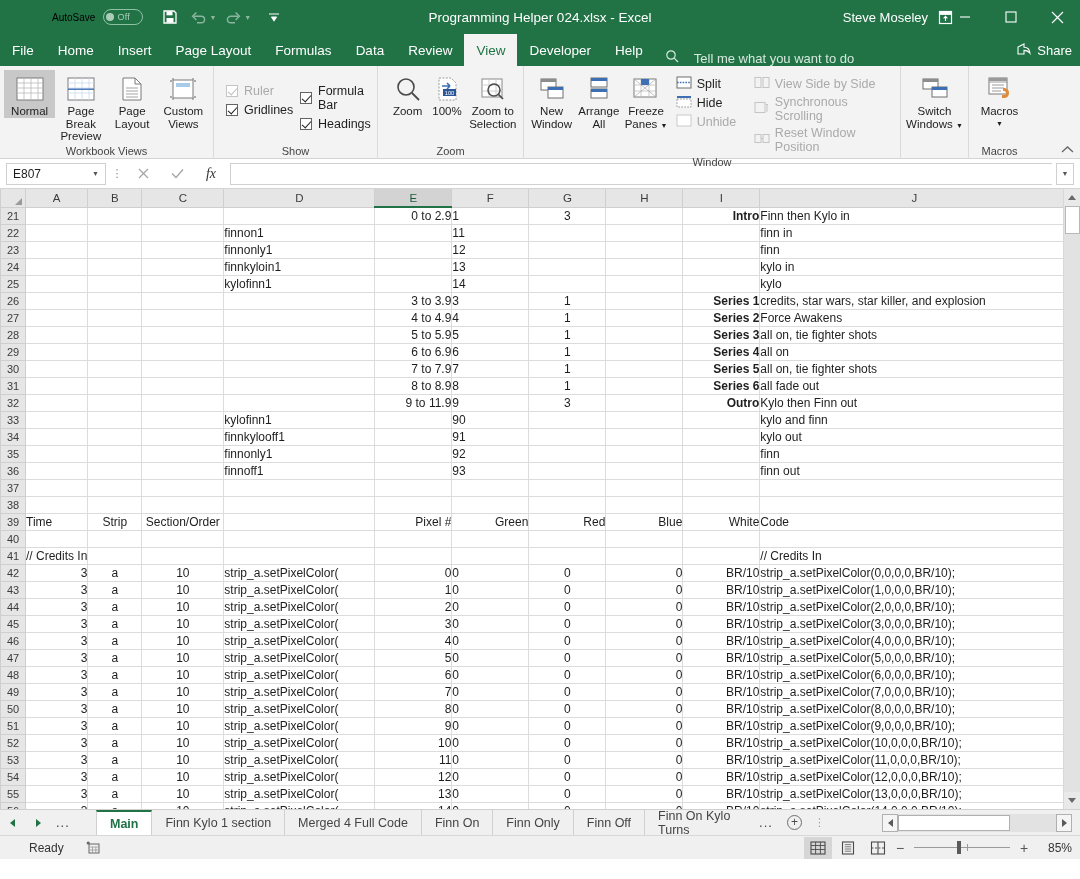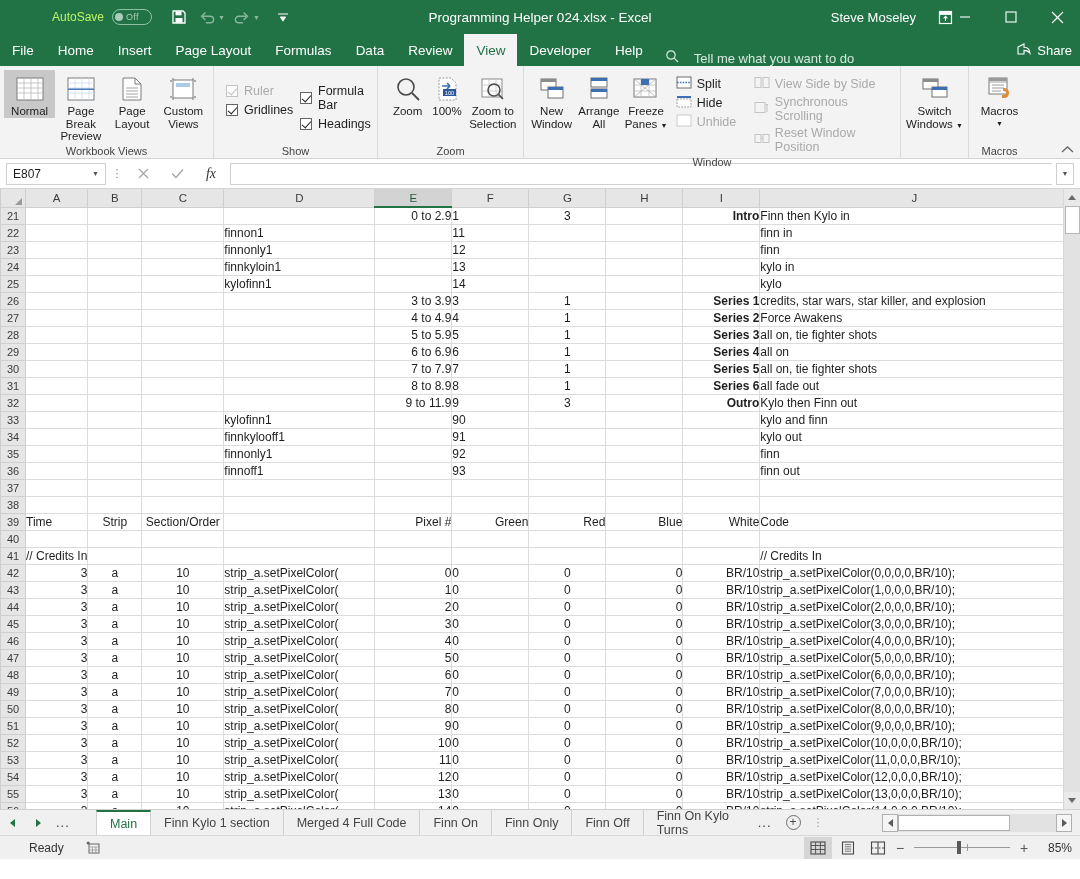--- a/index.html
+++ b/index.html
@@ -11,41 +11,41 @@
     background: #ffffff;
   }
   #app { width: 1080px; height: 879px; position: relative; background:#fff; }
 
   
   .titlebar {
     height: 34px; background: #217346; position: relative;
     display: flex; align-items: center;
   }
   .qat { display:flex; align-items:center; height:34px; padding-left:10px; gap:2px; }
-  .autosave-label { color: #bef264; font-size: 12px; margin-right: 6px; margin-left:42px;}
+  .autosave-label { color: #000000; font-size: 10px; margin-right: 6px; margin-left:42px;}
   .autosave-toggle {
     width: 40px; height: 16px; border-radius: 9px;
     border: 1px solid #8fc0a4; display:flex; align-items:center;
     padding: 0 2px; gap:3px;
   }
   .autosave-knob { width:8px; height:8px; border-radius:50%; background:#a9cdb9; }
   .autosave-off { color:#a9cdb9; font-size:9px; letter-spacing:.3px;}
   .qat-btn {
     width: 26px; height: 26px; display:flex; align-items:center; justify-content:center;
     color: #ffffff;
   }
   .qat-btn.dim { color:#8bb69f; }
   .qat-btn svg { display:block; }
   .caret { font-size:7px; color:#8bb69f; margin-left:-4px; margin-right:2px;}
   .title-center {
     position:absolute; left:0; right:0; text-align:center;
     color:#fff; font-size:13.5px; pointer-events:none;
   }
   .account {
-    position:absolute; right:164px; top:0; height:34px;
+    position:absolute; right:152px; top:0; height:34px;
     display:flex; align-items:center; color:#fff; font-size:13px;
   }
   .ribbon-display {
     position:absolute; right:120px; top:0; height:34px; width:30px;
     display:flex; align-items:center; justify-content:center; color:#fff;
   }
   .wincontrols { position:absolute; right:0; top:0; height:34px; display:flex; }
   .wb { width:46px; height:34px; display:flex; align-items:center; justify-content:center; color:#fff; }
 
   
@@ -166,21 +166,21 @@
     display:flex; align-items:stretch; position:relative;
   }
   .navbtns { display:flex; align-items:center; padding:0 4px; gap:10px; width:96px; }
   .navbtn { width:16px; display:flex; align-items:center; justify-content:center; }
   .navdots { color:#444; font-size:13px; letter-spacing:1px; }
   .stab {
     padding:0 13px; display:flex; align-items:center; font-size:12.5px; color:#444;
     border-right:1px solid #d0d0d0; background:#f0f0f0; height:26px;
   }
   .stab.active {
-    background:#fff; color:#217346; font-weight:normal; border-top:2px solid #217346;
+    background:#fff; color:#217346; font-weight:bold; border-top:2px solid #217346;
     border-right:1px solid #d0d0d0; border-left:1px solid #d0d0d0;
   }
   .addsheet { display:flex; align-items:center; padding:0 8px; }
   .plus-circ {
     width:15px; height:15px; border-radius:50%; border:1px solid #6f6f6f; color:#4a4a4a;
     font-size:12px; line-height:13px; text-align:center;
   }
   .sheet-split { display:flex; align-items:center; color:#999; font-size:11px; padding:0 4px;}
   .hscroll-wrap {
     position:absolute; right:8px; top:3px; width:190px; height:20px;

